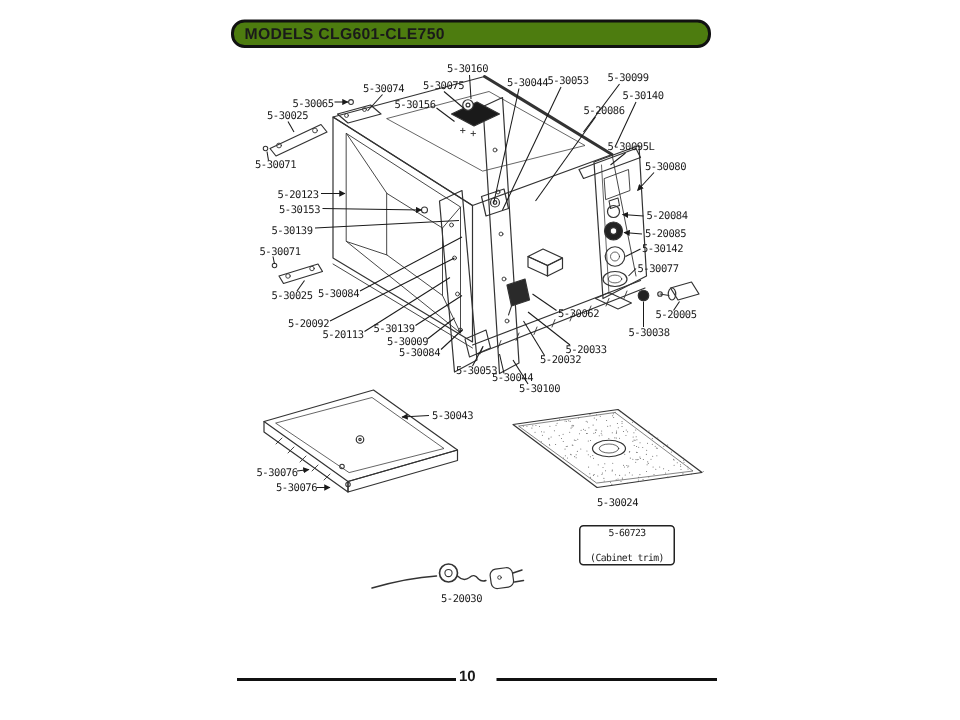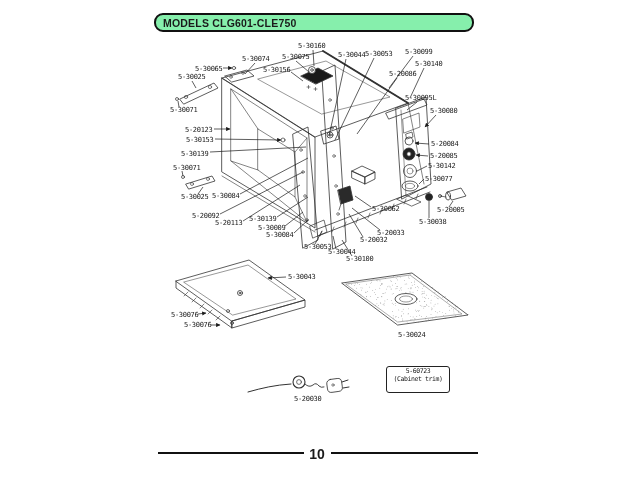--- a/index.html
+++ b/index.html
@@ -1,35 +1,35 @@
 <!DOCTYPE html>
 <html><head>
 <meta charset="utf-8">
 <style>
   html,body{margin:0;padding:0;background:#ffffff;}
   #page{position:relative;width:640px;height:480px;background:#ffffff;overflow:hidden;
         font-family:"Liberation Sans",sans-serif;color:#1a1a1a;}
   
   .hdr{position:absolute;left:154px;top:13px;width:320px;height:19px;
        border:2px solid #111;border-radius:9px;display:flex;align-items:center;
-       justify-content:flex-start;padding:0 7px;box-sizing:border-box;background:#86efac;}
+       justify-content:flex-start;padding:0 7px;box-sizing:border-box;background:#4d7c0f;}
   .hdr .models{font-weight:bold;font-size:10.5px;letter-spacing:0.2px;white-space:nowrap;}
   .hdr .section{font-size:10px;letter-spacing:0.2px;white-space:nowrap;}
   
   svg#diagram{position:absolute;left:0;top:0;}
   .lbl{font-family:"DejaVu Sans Mono",monospace;font-size:7px;fill:#1a1a1a;letter-spacing:-0.3px;}
   
-  .note{position:absolute;left:386px;top:366px;width:62px;height:25px;border:1.2px solid #222;
-        border-radius:3px;display:flex;flex-direction:column;align-items:center;justify-content:flex-start;
+  .note{position:absolute;left:386px;top:350px;width:62px;height:25px;border:1.2px solid #222;
+        border-radius:3px;display:flex;flex-direction:column;align-items:center;justify-content:space-between;
         font-family:"DejaVu Sans Mono",monospace;font-size:6.5px;line-height:8px;letter-spacing:-0.4px;
         background:#fff;}
   
   .footline{position:absolute;top:452px;height:2px;background:#111;}
-  .pageno{position:absolute;top:446px;left:306px;width:22px;text-align:center;
-          font-weight:bold;font-size:14px;font-family:"Liberation Sans",sans-serif;}
+  .pageno{position:absolute;top:446px;left:306px;width:22px;text-align:left;
+          font-weight:bold;font-size:10px;font-family:"Liberation Sans",sans-serif;}
 </style>
 </head>
 <body>
 
 <div id="page">
 
   <div class="hdr">
     <span class="models">MODELS CLG601-CLE750</span>
   </div>
 

